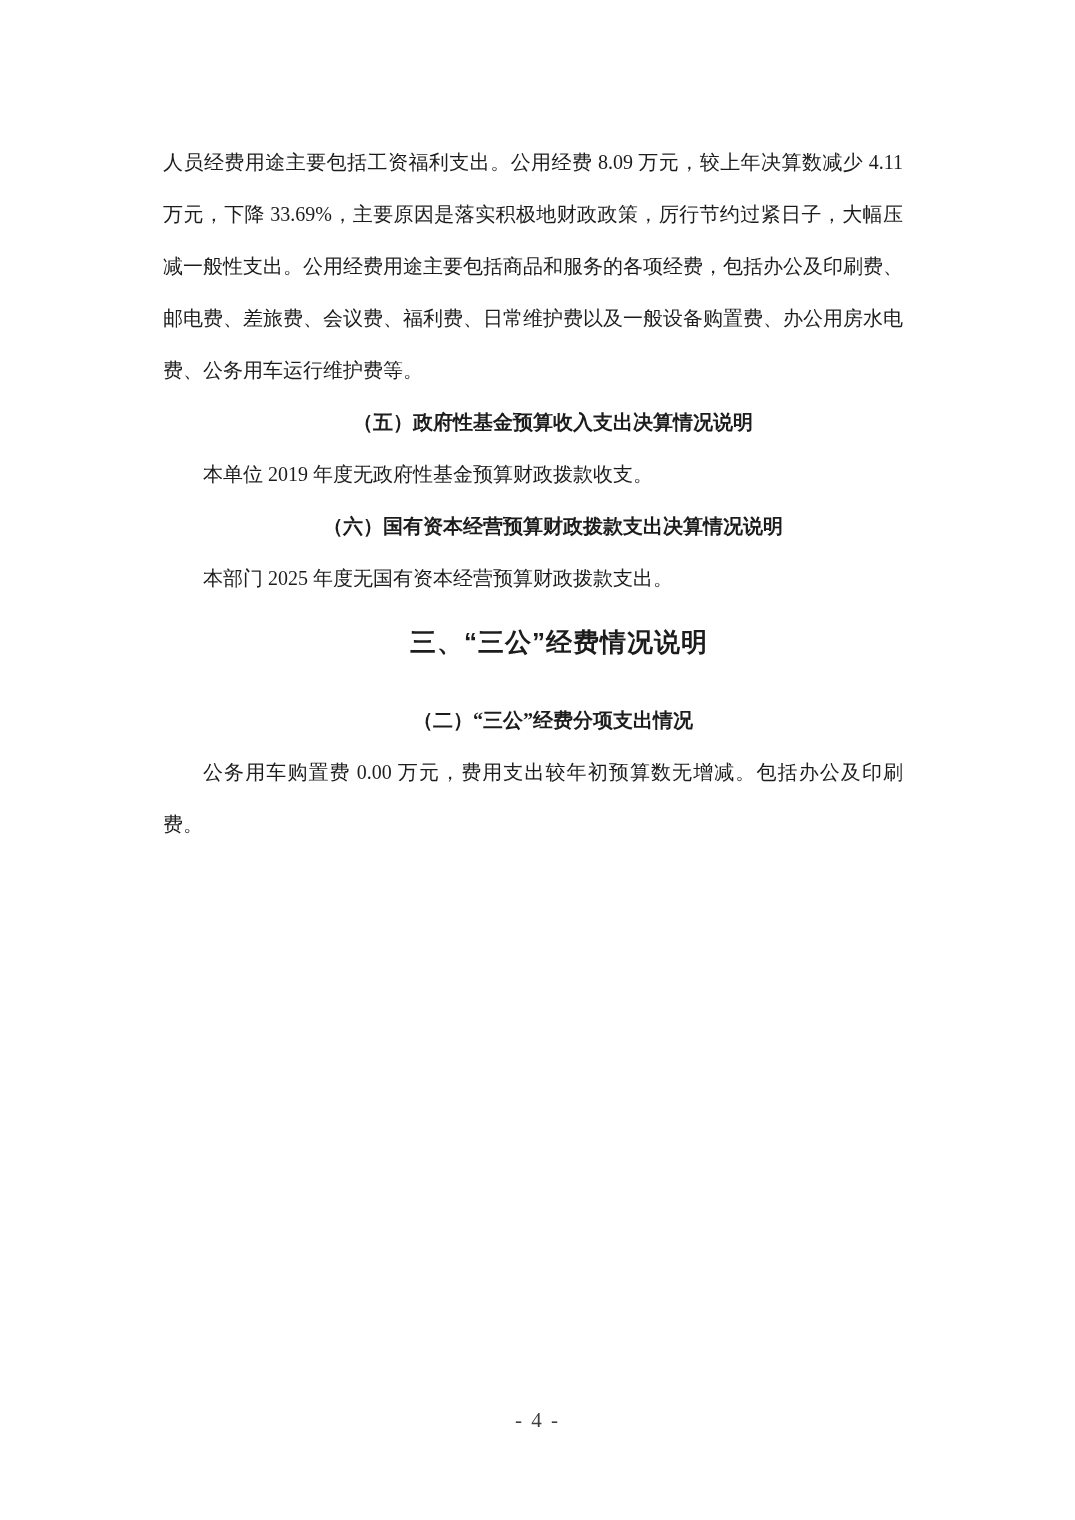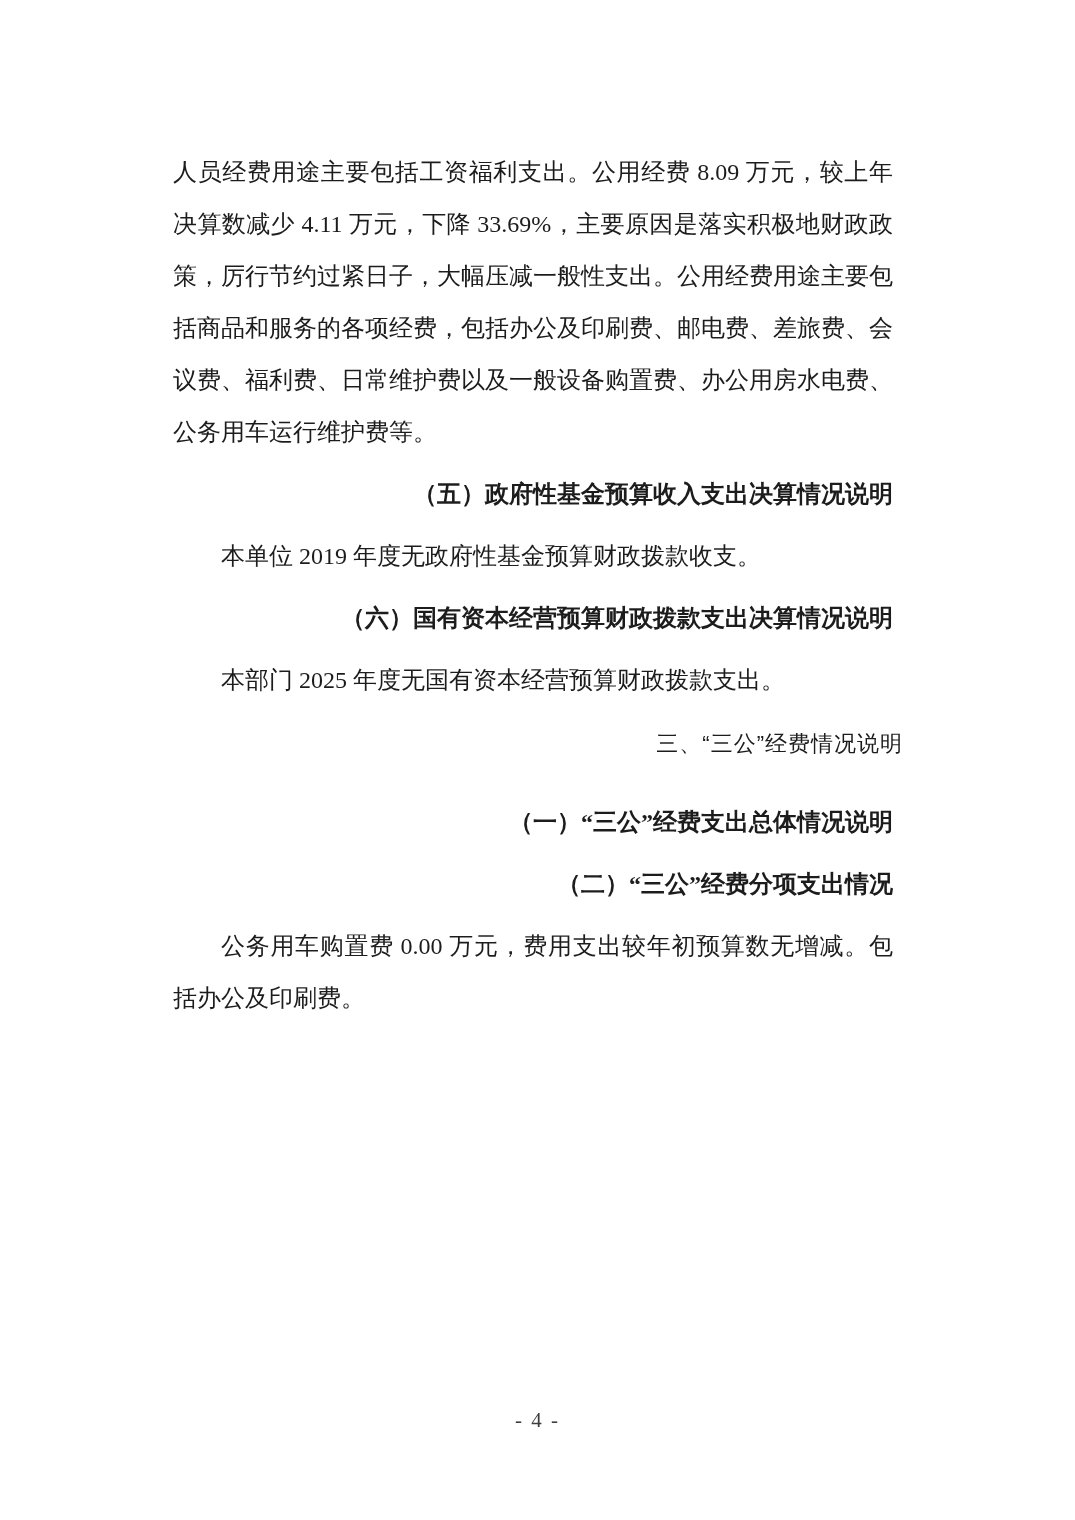--- a/index.html
+++ b/index.html
@@ -19,43 +19,43 @@
   .content {
     position: absolute;
     left: 163px;
     top: 136px;
     width: 740px;
     font-size: 29px;
     line-height: 52px;
     text-align: justify;
   }
   .content p, .content h2, .content h3 {
-    margin: 10px;
+    margin: 0;
     padding: 0;
-    font-size: 24px;
+    font-size: 20px;
     line-height: 52px;
   }
   p.body-par {
     text-indent: 2em;
   }
   p.body-par.no-indent {
     text-indent: 0;
   }
   h3.sub-heading {
     font-weight: bold;
     text-indent: 2em;
-    text-align: right;
+    text-align: center;
     font-family: "Liberation Serif", "DejaVu Serif", serif;
   }
   h2.section-heading {
-    font-weight: normal;
+    font-weight: bold;
     text-indent: 2em;
-    text-align: right;
+    text-align: center;
     margin: 12px 0 26px 0;
-    font-size: 22px;
+    font-size: 26px;
     font-family: "Liberation Sans", "DejaVu Sans", sans-serif;
     letter-spacing: 1px;
   }
   .footer {
     position: absolute;
     top: 1408px;
     left: 0;
     width: 100%;
     text-align: center;
   }
@@ -76,21 +76,20 @@
     <h3 class="sub-heading">（五）政府性基金预算收入支出决算情况说明</h3>
 
     <p class="body-par">本单位 2019 年度无政府性基金预算财政拨款收支。</p>
 
     <h3 class="sub-heading">（六）国有资本经营预算财政拨款支出决算情况说明</h3>
 
     <p class="body-par">本部门 2025 年度无国有资本经营预算财政拨款支出。</p>
 
     <h2 class="section-heading">三、“三公”经费情况说明</h2>
 
-    <h3 class="sub-heading">（一）“三公”经费支出总体情况说明</h3>
 
 
     <h3 class="sub-heading">（二）“三公”经费分项支出情况</h3>
 
 
     <p class="body-par">公务用车购置费 0.00 万元，费用支出较年初预算数无增减。包括办公及印刷费。</p>
   </div>
 
   <div class="footer">
     <span class="page-number">- 4 -</span>

